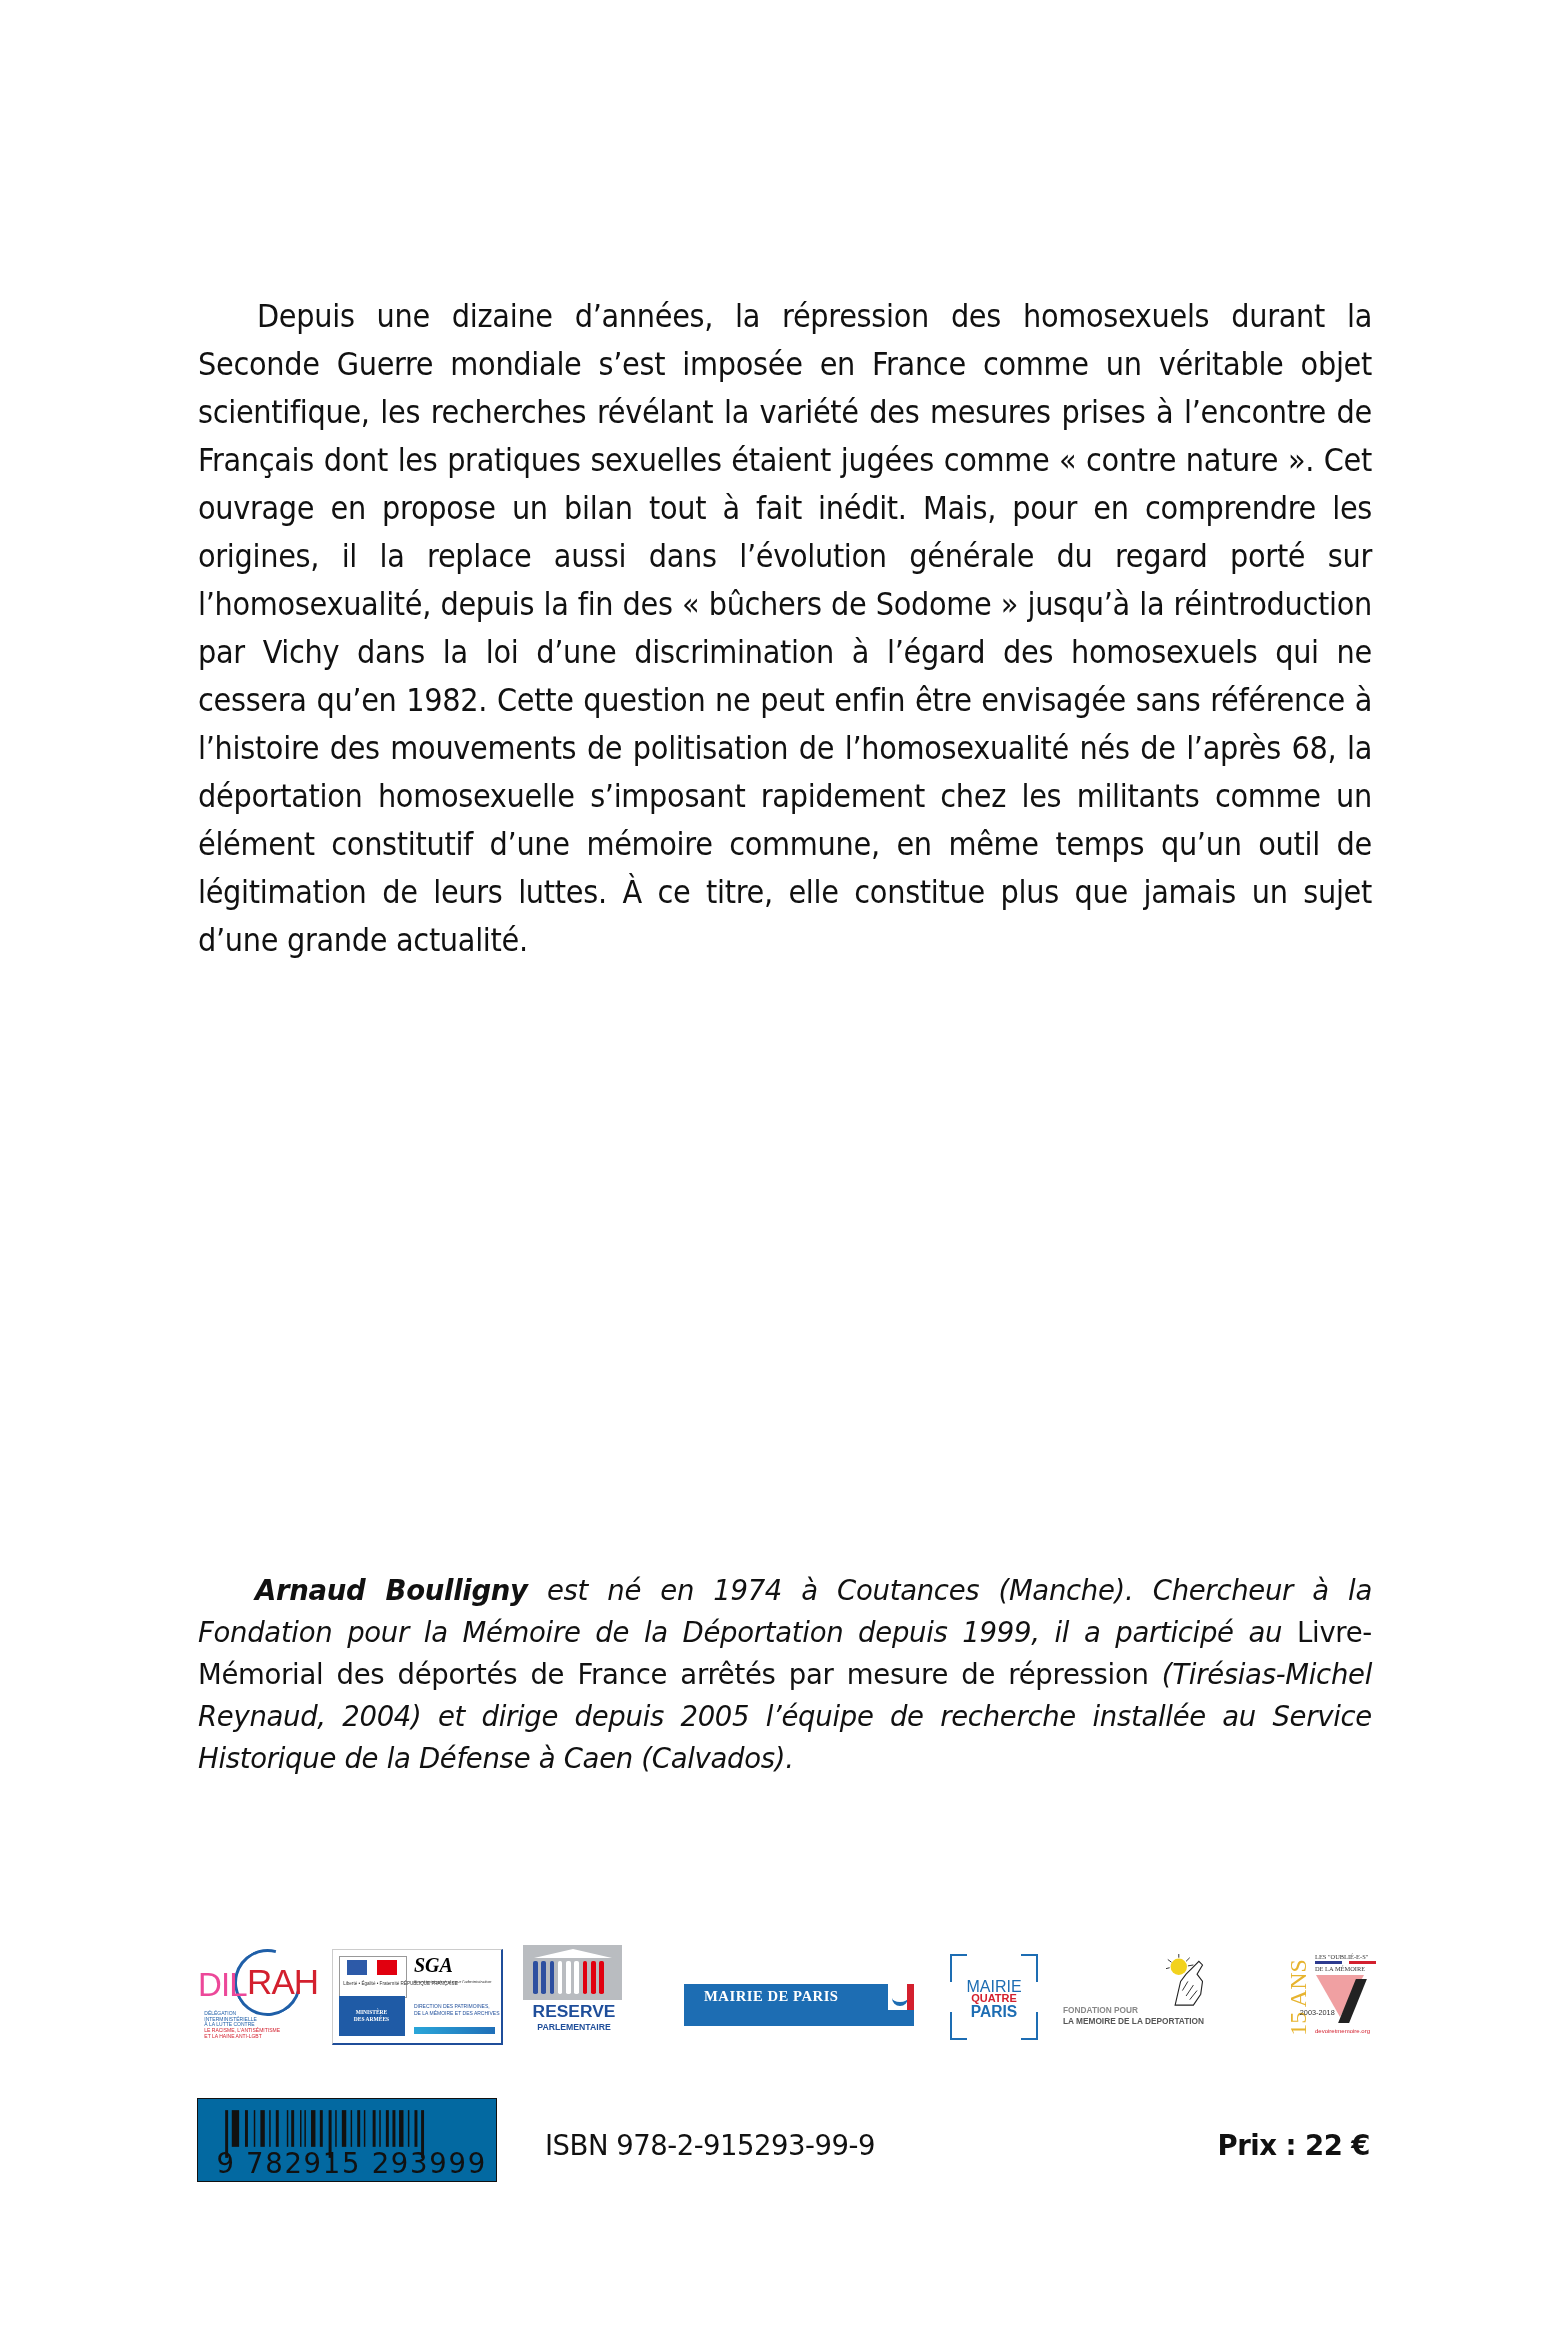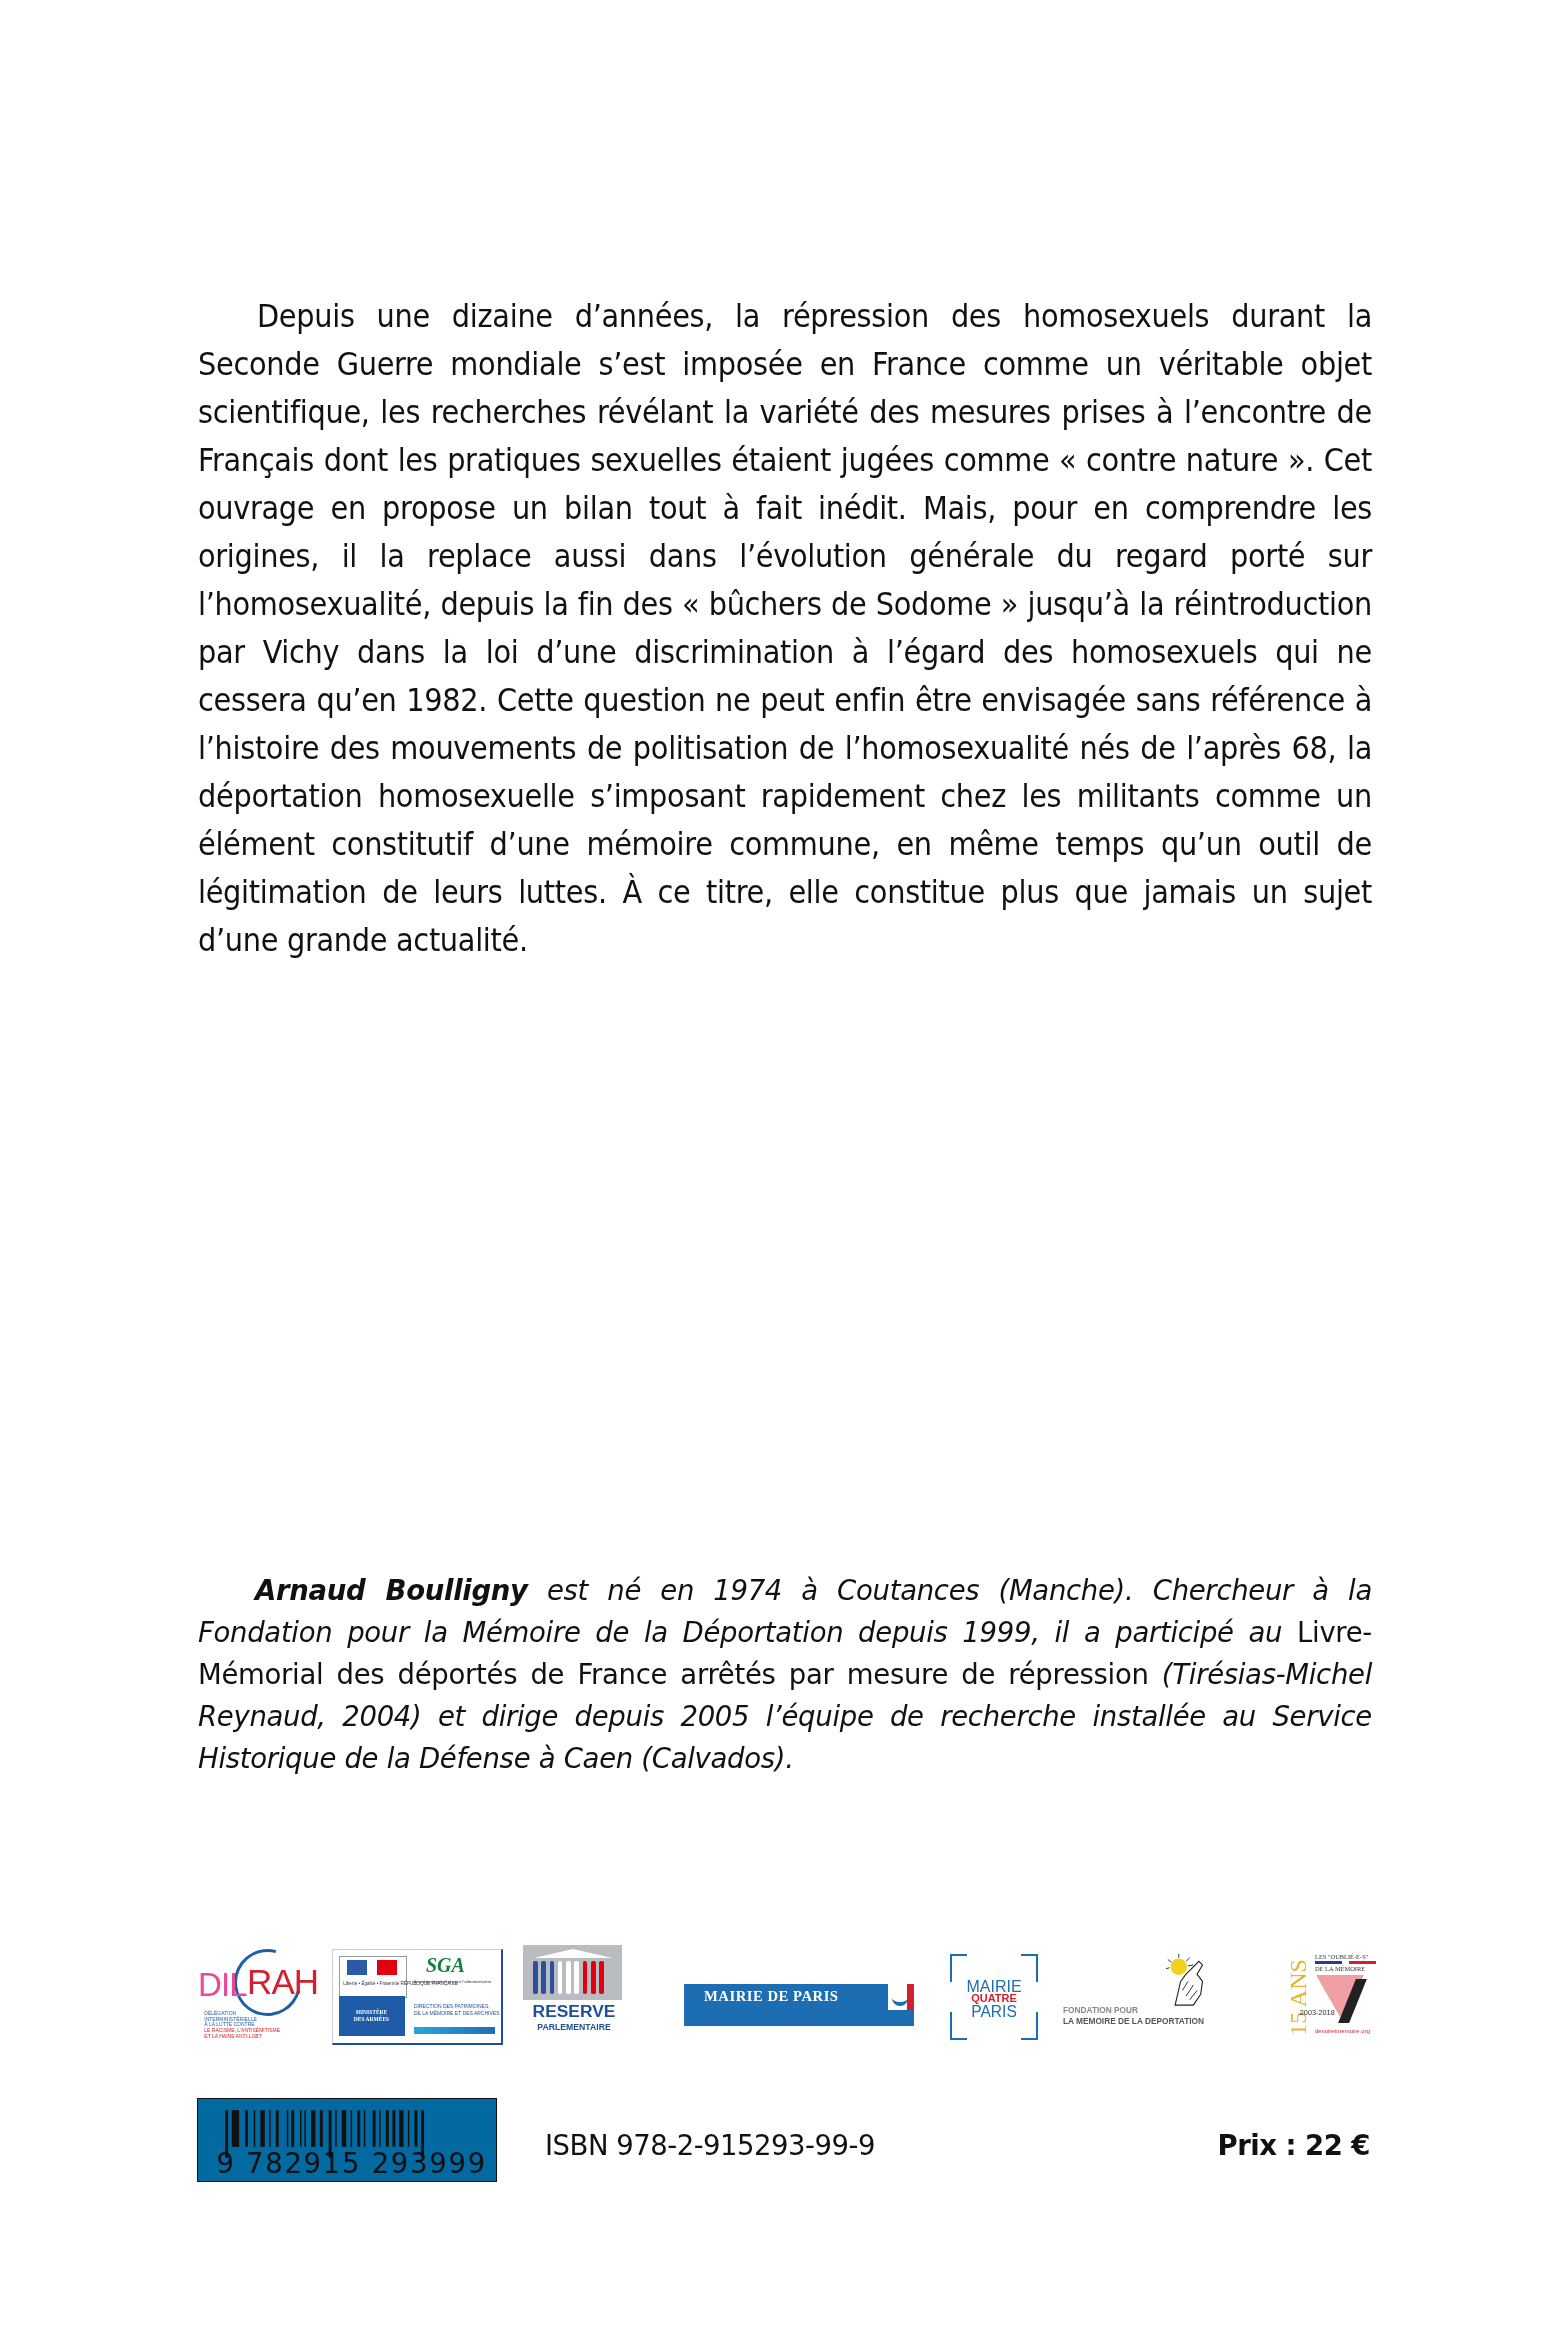--- a/index.html
+++ b/index.html
@@ -27,21 +27,21 @@
   .dilcrah .sub { position: absolute; left: 7.3px; top: 62px; font: 5px/5.7px "Liberation Sans", sans-serif; color: #1f5fa8; white-space: pre; }
   .dilcrah .sub .red { color: #d3202e; }
 
   
   .minarm { left: 332px; top: 1949px; width: 171px; height: 96px; border: 0.9px solid #ccc; border-right: 2.8px solid #1f4e9a; border-bottom: 2.8px solid #1f4e9a; box-sizing: border-box; background: #fff; }
   .minarm .rf { position: absolute; left: 5.5px; top: 5.5px; width: 66px; height: 40px; border: 0.9px solid #999; background: #fff; }
   .minarm .flag-b { position: absolute; left: 7.3px; top: 3.7px; width: 20px; height: 14.7px; background: #2d5aa8; }
   .minarm .flag-r { position: absolute; left: 37px; top: 3.7px; width: 20px; height: 14.7px; background: #e1000f; }
   .minarm .rf-txt { position: absolute; left: 3.7px; top: 24px; font: 4.6px "Liberation Sans", sans-serif; color: #333; white-space: nowrap; }
   .minarm .mblock { position: absolute; left: 5.5px; top: 46px; width: 66px; height: 40px; background: #1f5ba6; color: #fff; font: bold 5.5px/7.3px "Liberation Serif", serif; text-align: center; display: flex; align-items: center; justify-content: center; }
-  .minarm .sga { position: absolute; left: 93px; top: 3.7px; font: italic bold 20px "Liberation Serif", serif; color: #15803d; }
+  .minarm .sga { position: absolute; left: 81px; top: 3.7px; font: italic bold 20px "Liberation Serif", serif; color: #000000; }
   .minarm .sga-sub { position: absolute; left: 81px; top: 29px; font: italic 4.4px "Liberation Sans", sans-serif; color: #333; white-space: nowrap; }
   .minarm .dir { position: absolute; left: 81px; top: 53px; font: 5px/7.3px "Liberation Sans", sans-serif; color: #1f4e9a; white-space: pre; }
   .minarm .bar { position: absolute; left: 81px; top: 77px; width: 81px; height: 7.3px; background: linear-gradient(90deg, #2aa6d9, #1f6fb8); }
 
   
   .reserve { left: 520px; top: 1943px; width: 115px; height: 96px; }
   .reserve .bg { position: absolute; left: 2.8px; top: 1.8px; width: 99px; height: 55px; background: #b9bcc0; }
   .reserve .pediment { position: absolute; left: 13.8px; top: 5.5px; width: 0; height: 0; border-left: 39px solid transparent; border-right: 39px solid transparent; border-bottom: 9.2px solid #fff; }
   .reserve .cols { position: absolute; left: 13px; top: 18.4px; display: flex; gap: 3.7px; }
   .reserve .cols span { display: block; width: 4.6px; height: 33px; border-radius: 1.8px; }
@@ -58,21 +58,21 @@
   
   .m4p { left: 950px; top: 1954px; width: 88px; height: 86px; }
   .m4p .corner { position: absolute; width: 14.7px; height: 14.7px; border-color: #1d6db3; border-style: solid; border-width: 0; }
   .m4p .tl { left: 0; top: 0; border-left-width: 2.8px; border-top-width: 2.8px; height: 26px; }
   .m4p .tr { right: 0; top: 0; border-right-width: 2.8px; border-top-width: 2.8px; height: 26px; }
   .m4p .bl { left: 0; bottom: 0; border-left-width: 2.8px; border-bottom-width: 2.8px; height: 26px; }
   .m4p .br { right: 0; bottom: 0; border-right-width: 2.8px; border-bottom-width: 2.8px; height: 26px; }
   .m4p .l1, .m4p .l2, .m4p .l3 { position: absolute; left: 0; width: 88px; text-align: center; font-family: "Liberation Sans", sans-serif; }
   .m4p .l1 { top: 24px; font-size: 16px; color: #1d6db3; text-align: center; }
   .m4p .l2 { top: 38px; font-size: 11px; font-weight: bold; color: #d3202e; }
-  .m4p .l3 { top: 49px; font-size: 15.6px; color: #1d6db3; }
+  .m4p .l3 { top: 49px; font-size: 15.6px; color: #1d6db3; font-weight: bold; }
 
   
   .fmd { left: 1063px; top: 1954px; width: 184px; height: 83px; }
   .fmd .fig { position: absolute; left: 103px; top: 0; width: 42px; height: 53px; }
   .fmd .l1 { position: absolute; left: 0; top: 51px; font: bold 8.3px "Liberation Sans", sans-serif; color: #888; white-space: nowrap; }
   .fmd .l2 { position: absolute; left: 0; top: 62px; font: bold 8.3px "Liberation Sans", sans-serif; color: #555; white-space: nowrap; }
 
   
   .oub { left: 1286px; top: 1951px; width: 94px; height: 92px; }
   .oub .ans { position: absolute; left: -26px; top: 33px; font: 24px "Liberation Serif", serif; color: #e7b42f; transform: rotate(-90deg); white-space: nowrap; }

